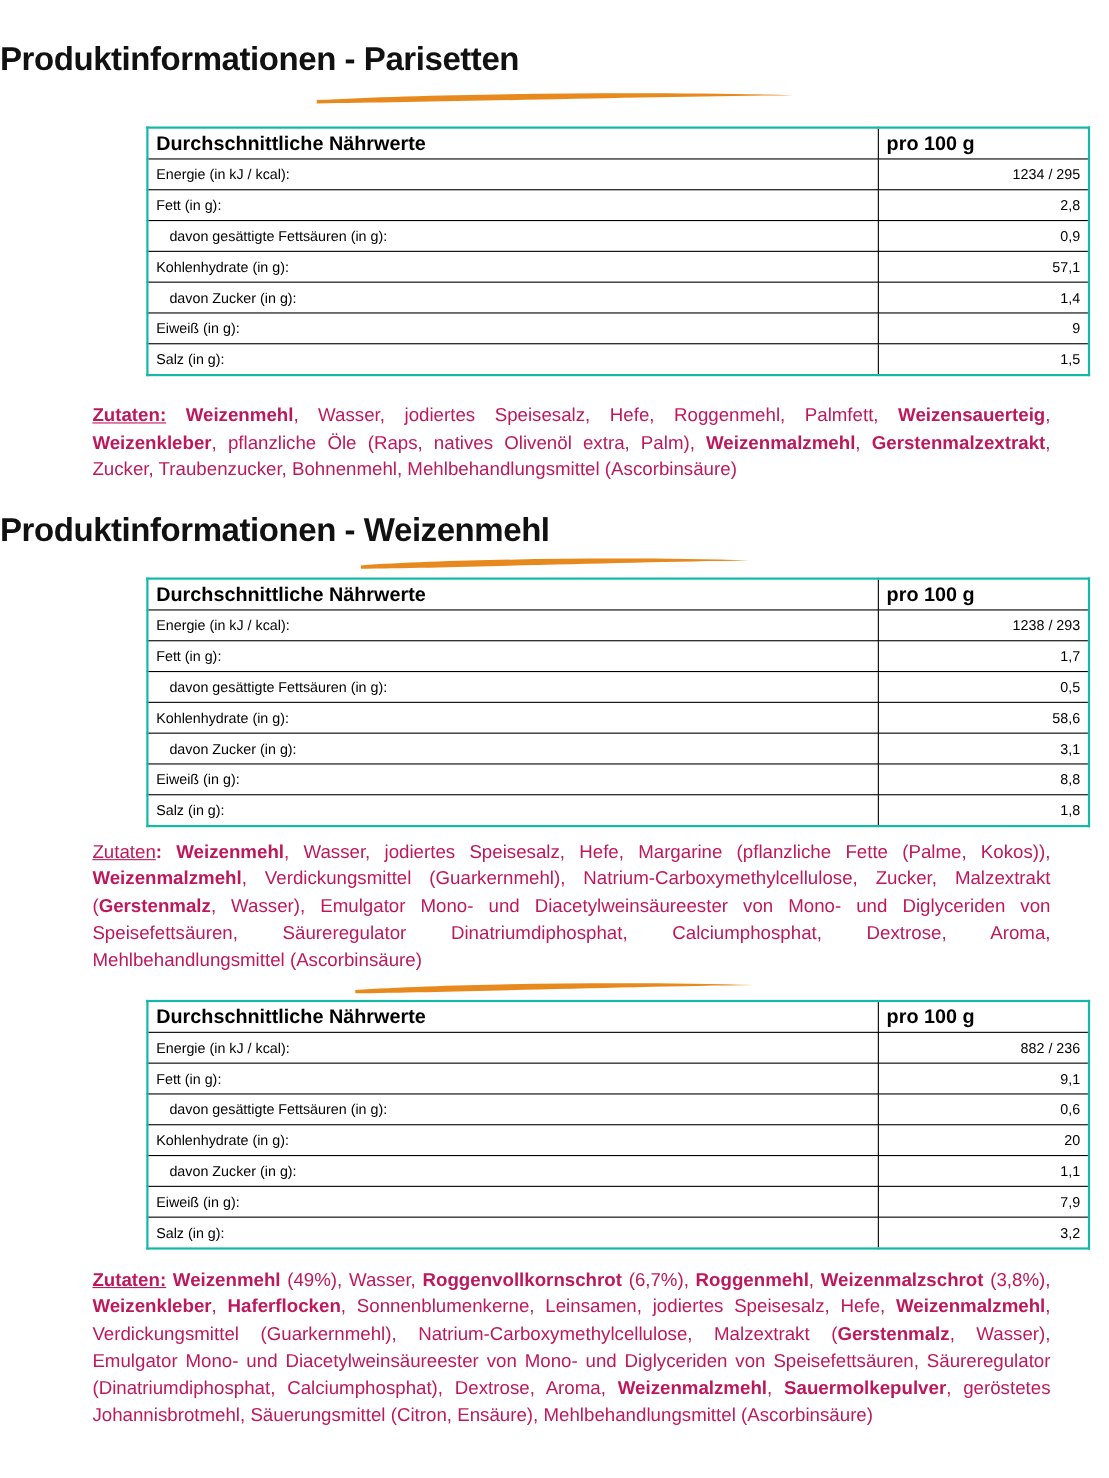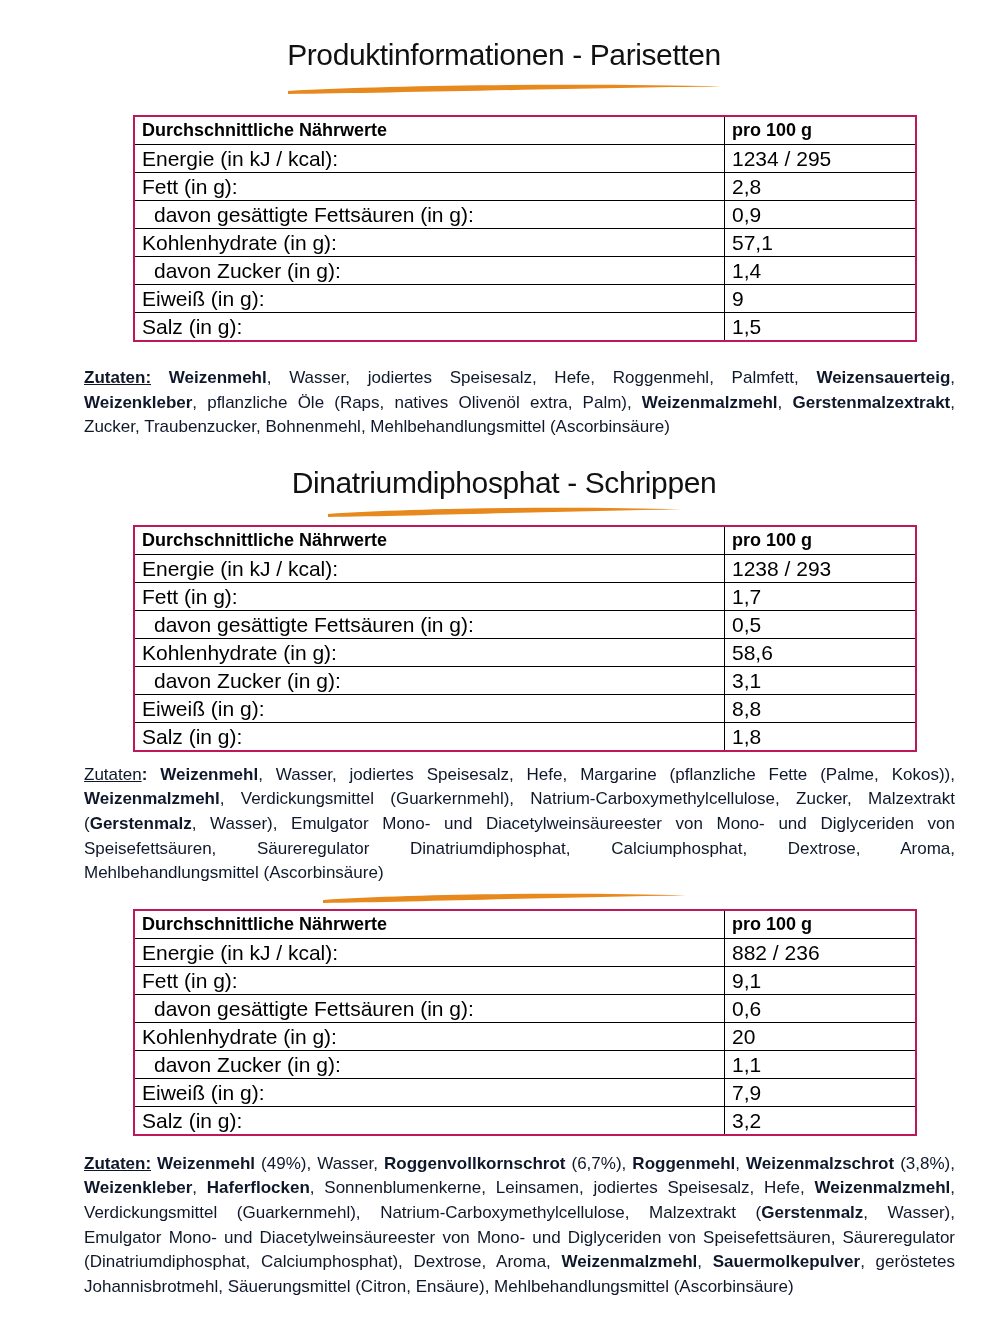--- a/index.html
+++ b/index.html
@@ -3,45 +3,45 @@
 <meta charset="utf-8">
 <style>
   html, body { margin: 0; padding: 0; background: #ffffff; }
   body {
     width: 1008px; height: 1344px; overflow: hidden;
     font-family: "Liberation Sans", sans-serif; color: #000;
   }
   .page { padding-top: 38px; }
   .product-section { }
   .title {
-    margin: 0; text-align: center;
-    font-size: 30px; font-weight: 400; letter-spacing: -0.4px;
+    margin: 0; 
+    font-size: 30px; font-weight: 700; letter-spacing: -0.4px;
     font-family: "Liberation Sans", sans-serif; color: #111;
   }
   .stroke-wrap { display: flex; justify-content: center; }
   .stroke-wrap svg { display: block; }
   table.nutrition-table {
     border-collapse: collapse; table-layout: fixed;
-    margin-left: 133px; width: 784px;
-    border: 2px solid #be185d;
+    margin-left: 133px; width: 858px;
+    border: 2px solid #14b8a6;
   }
   .nutrition-table th, .nutrition-table td {
     border: 1.6px solid #000;
-    font-size: 21px; line-height: 25px; padding: 1px 7px;
+    font-size: 13px; line-height: 25px; padding: 1px 7px;
     overflow: hidden; white-space: nowrap;
   }
   .nutrition-table th { font-weight: 700; font-size: 18px; }
   .nutrition-table .col-label { text-align: left; }
   .nutrition-table .col-value { text-align: left; width: 176px; }
   .nutrition-table td.label { text-align: left; }
   .nutrition-table td.label.indent { padding-left: 19px; }
-  .nutrition-table td.value { text-align: left; }
+  .nutrition-table td.value { text-align: right; }
   .ingredients {
     width: 871px; margin: 0 0 0 84px;
-    text-align: justify; font-size: 17px; line-height: 24.6px; color: #0f172a;
+    text-align: justify; font-size: 17px; line-height: 24.6px; color: #be185d;
   }
   .ingredients .b { font-weight: 700; }
   .ingredients .u { text-decoration: underline; }
   
   .s-0 .title { margin-top: 0; }
   .s-0 .stroke-wrap { margin-top: 10px; }
   .s-0 .nutrition-table { margin-top: 20px; }
   .s-0 .ingredients { margin-top: 24px; }
   .s-1 .title { margin-top: 26px; }
   .s-1 .stroke-wrap { margin-top: 5px; }
@@ -97,21 +97,21 @@
           </tr>
           <tr>
             <td class="label">Salz (in g):</td>
             <td class="value">1,5</td>
           </tr>
         </tbody>
     </table>
     <p class="ingredients"><span class="b u">Zutaten:</span><span class=""> </span><span class="b ">Weizenmehl</span><span class="">, Wasser, jodiertes Speisesalz, Hefe, Roggenmehl, Palmfett, </span><span class="b ">Weizensauerteig</span><span class="">, </span><span class="b ">Weizenkleber</span><span class="">, pflanzliche Öle (Raps, natives Olivenöl extra, Palm), </span><span class="b ">Weizenmalzmehl</span><span class="">, </span><span class="b ">Gerstenmalzextrakt</span><span class="">, Zucker, Traubenzucker, Bohnenmehl, Mehlbehandlungsmittel (Ascorbinsäure)</span></p>
   </section>
     <section class="product-section s-1">
-    <h1 class="title">Dinatriumdiphosphat - Schrippen</h1>
+    <h1 class="title">Produktinformationen - Weizenmehl</h1>
     <div class="stroke-wrap">
       <svg xmlns="http://www.w3.org/2000/svg" width="355" height="13" viewBox="0 0 355 13">
         <path d="M1 9 C 88.75 3 248.49999999999997 1 354 4.5 C 248.49999999999997 5.8 88.75 11 1 12 Z" fill="#E8891E"></path>
       </svg>
     </div>
     <table class="nutrition-table">
       <thead>
         <tr>
           <th class="col-label">Durchschnittliche Nährwerte</th>
           <th class="col-value">pro 100 g</th>

